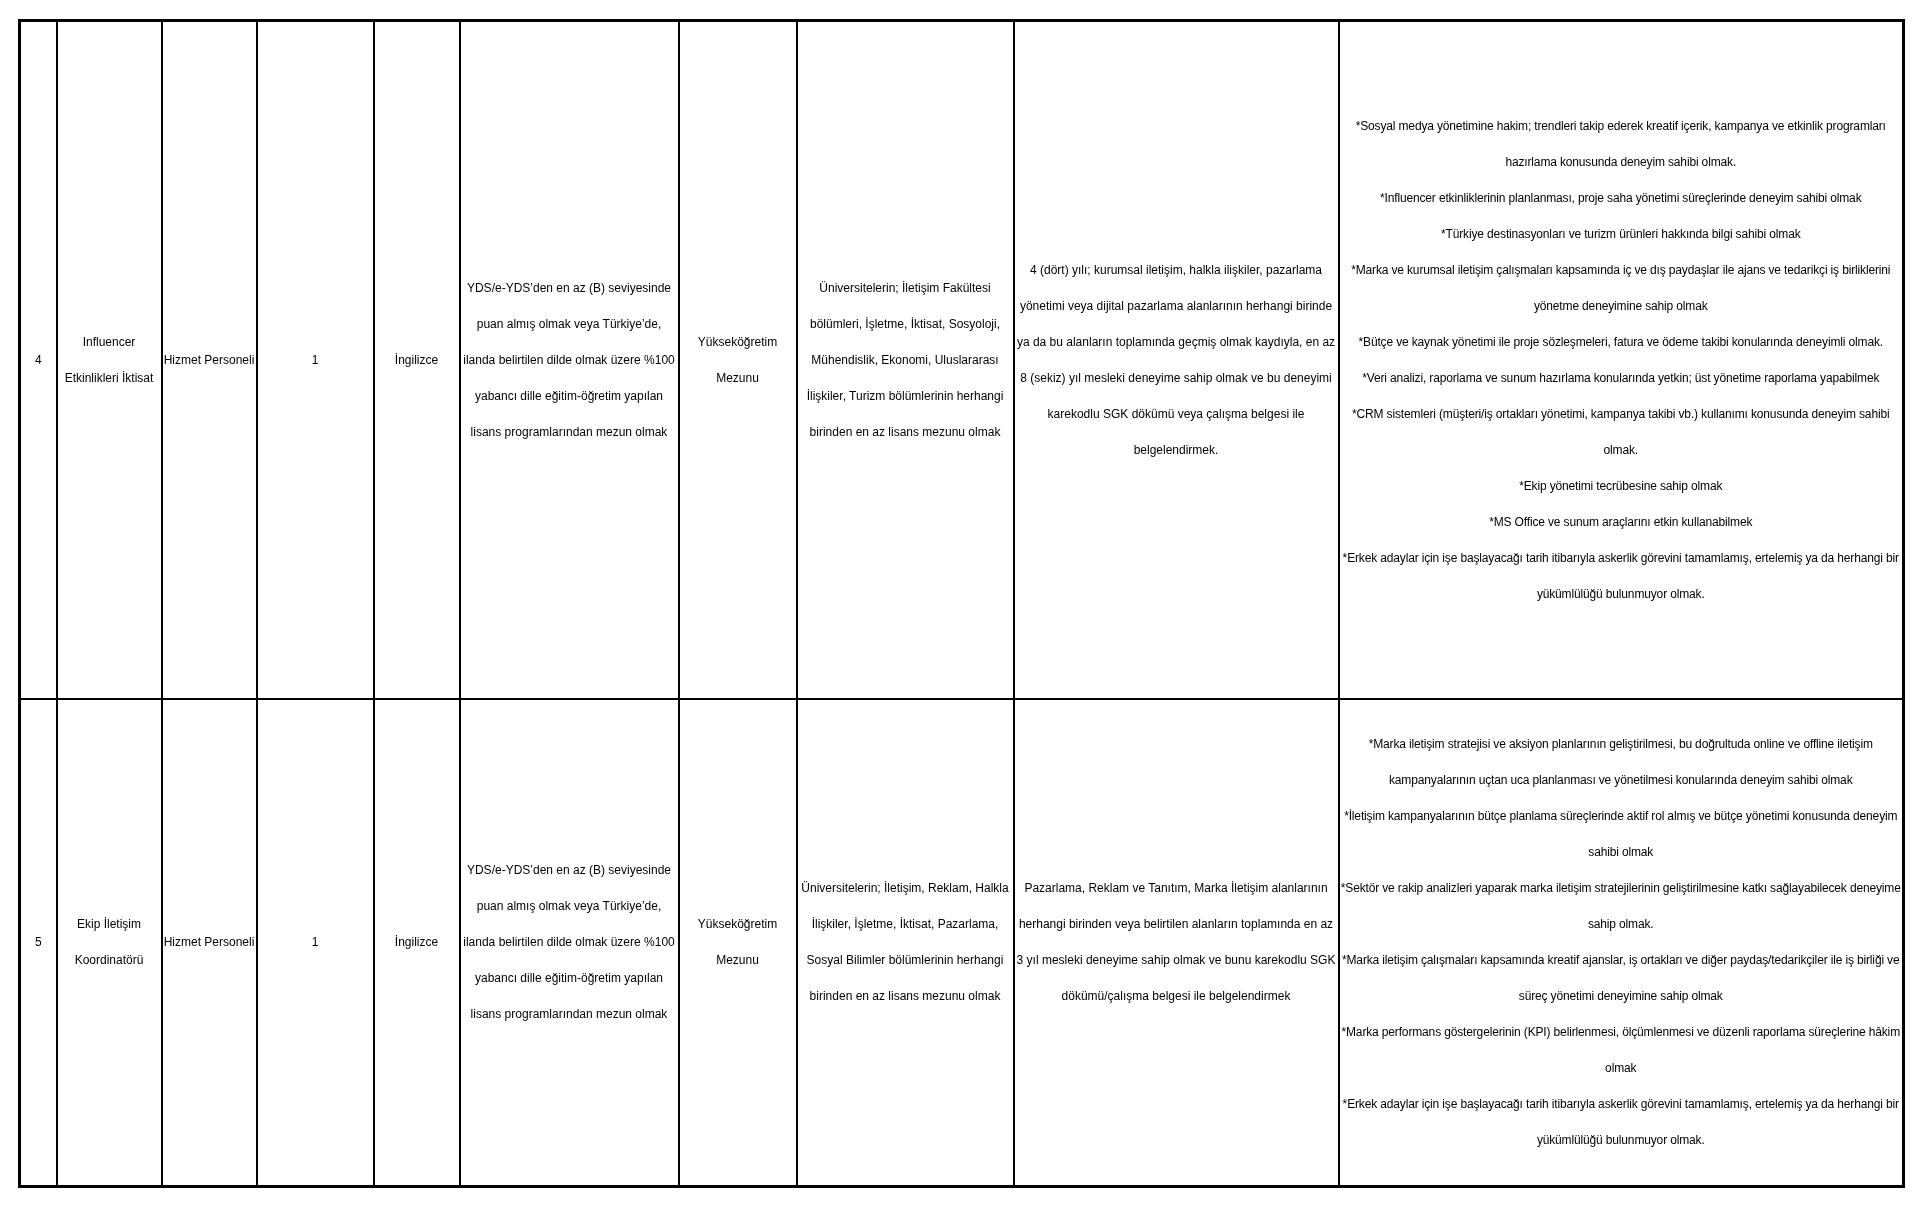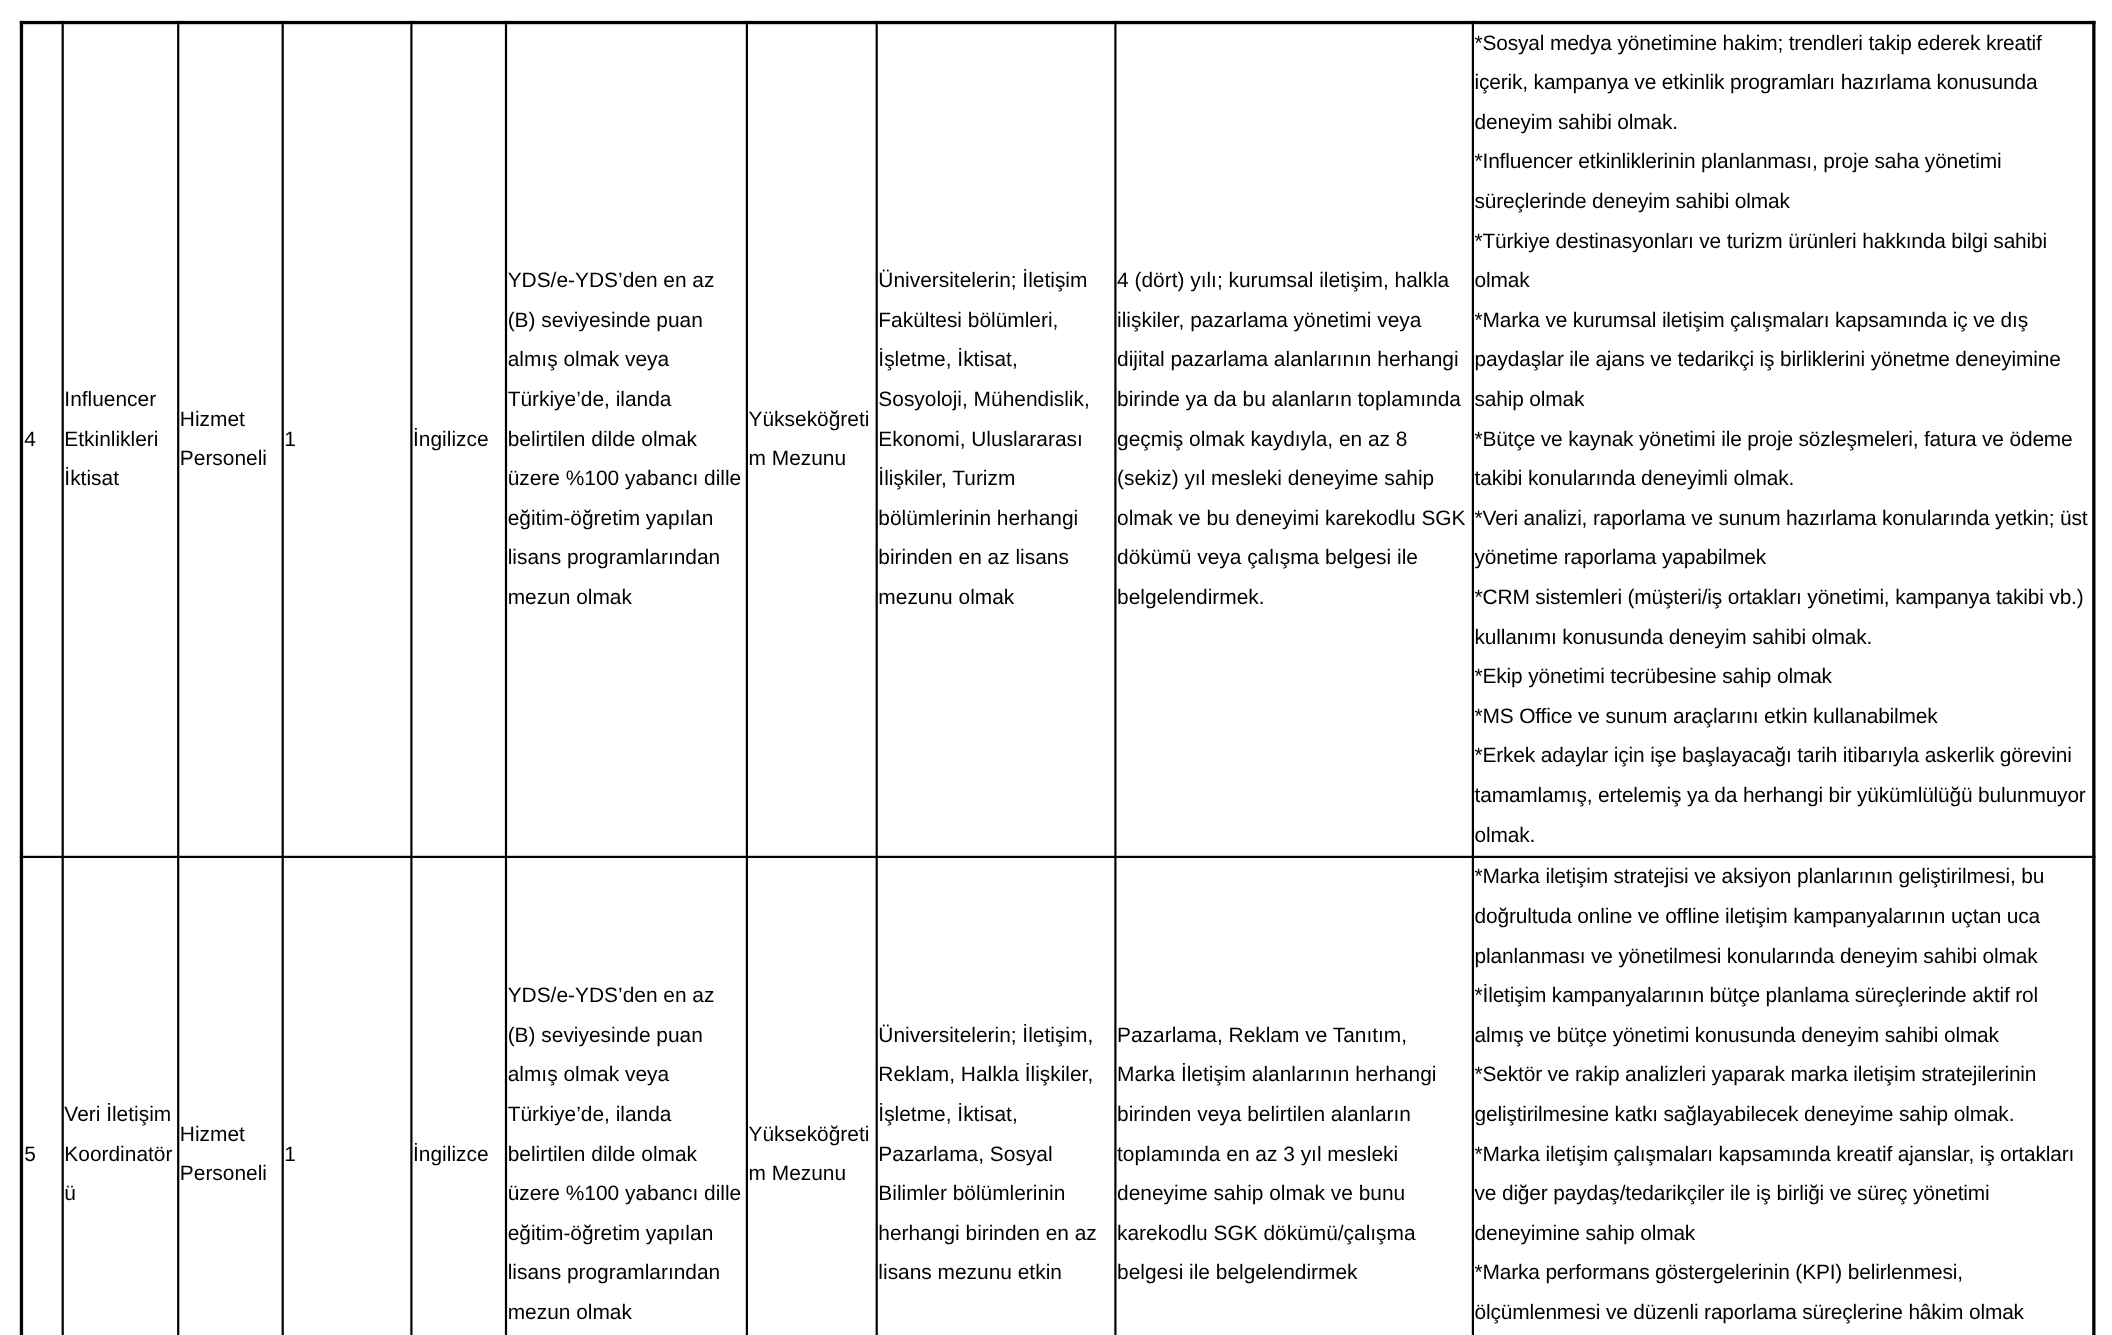--- a/index.html
+++ b/index.html
@@ -25,21 +25,22 @@
     top: 19px;
     width: 1884px;
     border-collapse: collapse;
     table-layout: fixed;
     border: 3px solid #000000;
     background: #ffffff;
   }
   table.jobs td {
     border: 2px solid #000000;
     vertical-align: middle;
-    font-size: 19px;
+    text-align: center;
+    font-size: 12px;
     line-height: 36px;
     padding: 0 1px;
     overflow: hidden;
     word-wrap: break-word;
   }
   tr.row-4 { height: 678px; }
   tr.row-5 { height: 488px; }
   td.experience-cell {
     font-size: 16px;
     padding: 0 2px;
@@ -87,27 +88,27 @@
 *Marka ve kurumsal iletişim çalışmaları kapsamında iç ve dış paydaşlar ile ajans ve tedarikçi iş birliklerini yönetme deneyimine sahip olmak
 *Bütçe ve kaynak yönetimi ile proje sözleşmeleri, fatura ve ödeme takibi konularında deneyimli olmak.
 *Veri analizi, raporlama ve sunum hazırlama konularında yetkin; üst yönetime raporlama yapabilmek
 *CRM sistemleri (müşteri/iş ortakları yönetimi, kampanya takibi vb.) kullanımı konusunda deneyim sahibi olmak.
 *Ekip yönetimi tecrübesine sahip olmak
 *MS Office ve sunum araçlarını etkin kullanabilmek
 *Erkek adaylar için işe başlayacağı tarih itibarıyla askerlik görevini tamamlamış, ertelemiş ya da herhangi bir yükümlülüğü bulunmuyor olmak.</td>
       </tr>
       <tr class="row-5">
         <td>5</td>
-        <td>Veri İletişim Koordinatörü</td>
+        <td>Ekip İletişim Koordinatörü</td>
         <td>Hizmet Personeli</td>
         <td>1</td>
         <td>İngilizce</td>
         <td>YDS/e-YDS’den en az (B) seviyesinde puan almış olmak veya Türkiye’de, ilanda belirtilen dilde olmak üzere %100 yabancı dille eğitim-öğretim yapılan lisans programlarından mezun olmak</td>
         <td>Yükseköğretim Mezunu</td>
-        <td>Üniversitelerin; İletişim, Reklam, Halkla İlişkiler, İşletme, İktisat, Pazarlama, Sosyal Bilimler bölümlerinin herhangi birinden en az lisans mezunu etkin</td>
+        <td>Üniversitelerin; İletişim, Reklam, Halkla İlişkiler, İşletme, İktisat, Pazarlama, Sosyal Bilimler bölümlerinin herhangi birinden en az lisans mezunu olmak</td>
         <td class="experience-cell">Pazarlama, Reklam ve Tanıtım, Marka İletişim alanlarının herhangi birinden veya belirtilen alanların toplamında en az 3 yıl mesleki deneyime sahip olmak ve bunu karekodlu SGK dökümü/çalışma belgesi ile belgelendirmek</td>
         <td class="requirements-cell">*Marka iletişim stratejisi ve aksiyon planlarının geliştirilmesi, bu doğrultuda online ve offline iletişim kampanyalarının uçtan uca planlanması ve yönetilmesi konularında deneyim sahibi olmak
 *İletişim kampanyalarının bütçe planlama süreçlerinde aktif rol almış ve bütçe yönetimi konusunda deneyim sahibi olmak
 *Sektör ve rakip analizleri yaparak marka iletişim stratejilerinin geliştirilmesine katkı sağlayabilecek deneyime sahip olmak.
 *Marka iletişim çalışmaları kapsamında kreatif ajanslar, iş ortakları ve diğer paydaş/tedarikçiler ile iş birliği ve süreç yönetimi deneyimine sahip olmak
 *Marka performans göstergelerinin (KPI) belirlenmesi, ölçümlenmesi ve düzenli raporlama süreçlerine hâkim olmak
 *Erkek adaylar için işe başlayacağı tarih itibarıyla askerlik görevini tamamlamış, ertelemiş ya da herhangi bir yükümlülüğü bulunmuyor olmak.</td>
       </tr>
     </tbody>
   </table>

